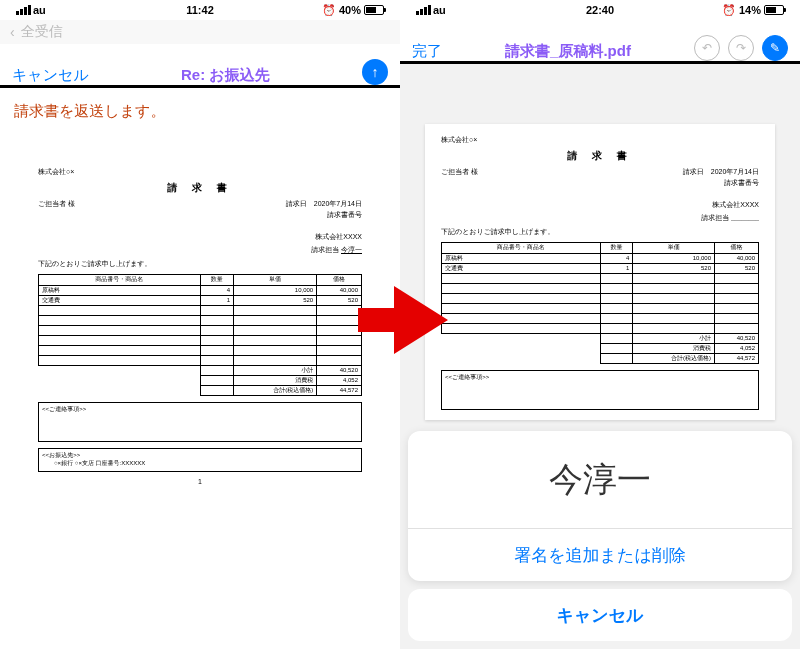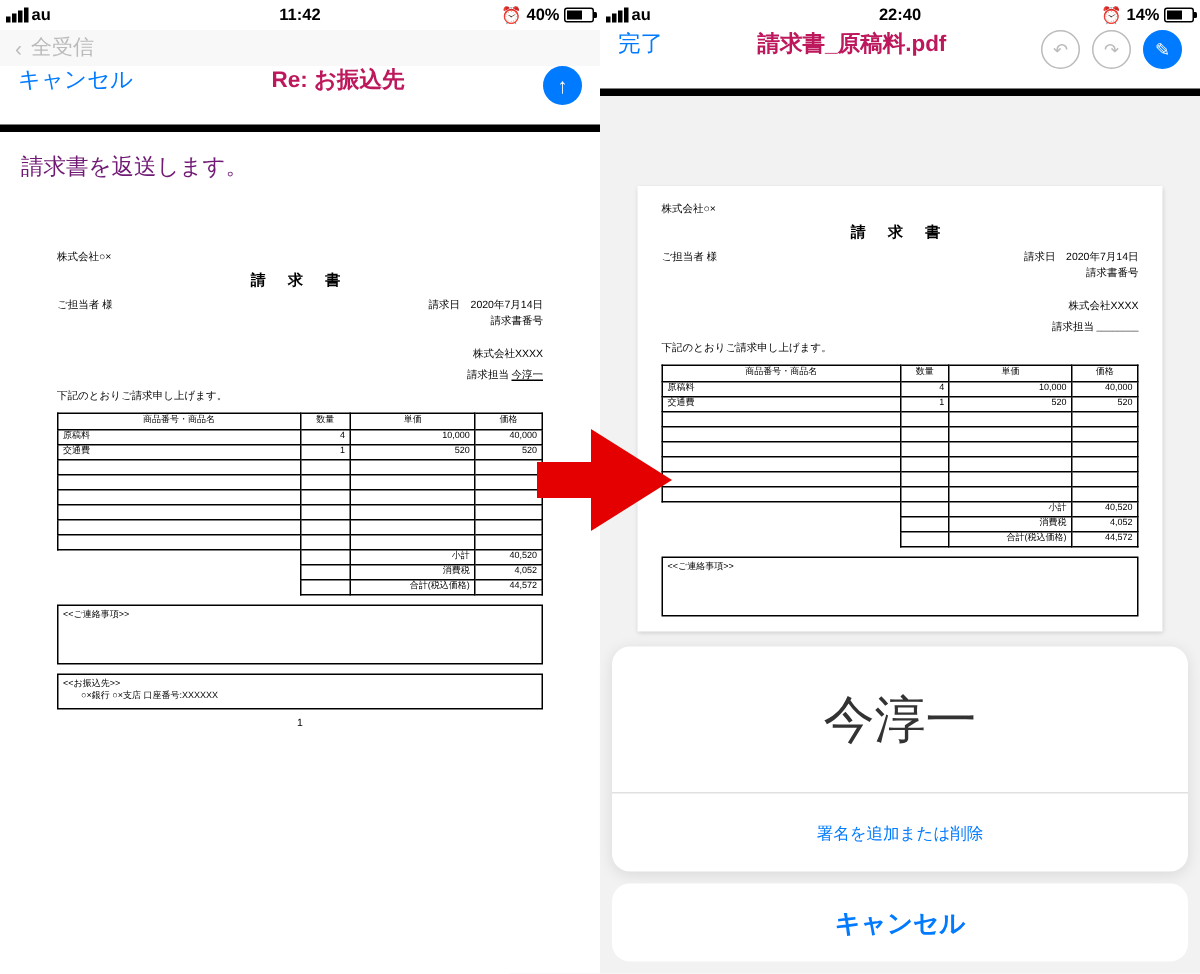--- a/index.html
+++ b/index.html
@@ -1,58 +1,58 @@
 <!DOCTYPE html>
 <html><head>
 <meta charset="utf-8">
 <style>
 *{margin:0;padding:0;box-sizing:border-box;font-family:-apple-system,"Hiragino Sans",sans-serif}
 body{background:#fff;width:800px;height:649px;position:relative;overflow:hidden}
 .shot{position:absolute;top:0;width:400px;height:649px;background:#fff}
 .shotL{left:0}.shotR{left:400px;background:#f2f2f2}
-.status{height:20px;display:flex;justify-content:space-between;align-items:center;padding:0 4px;font-size:11px;font-weight:600;background:#fff}
+.status{height:20px;display:flex;justify-content:space-between;align-items:center;padding:0 16px;font-size:11px;font-weight:600;background:#fff}
 .status .c{position:absolute;left:50%;transform:translateX(-50%)}
 .sig{display:flex;gap:2px;align-items:center}
 .bars{display:flex;gap:1px;align-items:flex-end}
 .bars i{width:3px;background:#000;display:block}
 .b1{height:4px}.b2{height:6px}.b3{height:8px}.b4{height:10px}
 .bat{display:flex;align-items:center;gap:3px}
 .baticon{width:20px;height:10px;border:1px solid #000;border-radius:2px;position:relative}
 .baticon::after{content:"";position:absolute;right:-3px;top:2px;width:2px;height:4px;background:#000;border-radius:0 1px 1px 0}
 .baticon i{position:absolute;left:1px;top:1px;bottom:1px;width:54%;background:#000}
 .blurred{height:24px;background:#f8f8f8;color:#bbb;font-size:14px;padding:3px 10px;display:flex;align-items:center;gap:6px}
-.nav{height:44px;display:flex;align-items:flex-start;justify-content:space-between;padding:0 12px;background:#fff;border-bottom:5px solid #000000}
+.nav{height:44px;display:flex;align-items:flex-end;justify-content:space-between;padding:0 12px;background:#fff;border-bottom:3px solid #000000}
 .navR{background:#fff}
 .link{color:#007aff;font-size:15px}
-.title{font-size:15px;font-weight:600;color:#be185d}
+.title{font-size:15px;font-weight:600;color:#8b5cf6}
 .send{width:26px;height:26px;background:#007aff;border-radius:50%;display:flex;align-items:center;justify-content:center;color:#fff;font-size:14px}
 .tools{display:flex;gap:8px}
 .tool{width:26px;height:26px;border:1.5px solid #bbb;border-radius:50%;display:flex;align-items:center;justify-content:center;color:#bbb;font-size:12px}
 .tool.active{border-color:#007aff;background:#007aff;color:#fff}
-.body{padding:14px;font-size:15px;color:#701a75}
+.body{padding:14px;font-size:15px;color:#c2410c}
 .doc{margin:23px auto;background:#fff;width:340px;padding:8px;font-size:7px;line-height:1.2;color:#000;position:relative}
 .shotR .doc{margin-top:60px;box-shadow:0 1px 3px rgba(0,0,0,.15);width:350px;padding:10px 16px}
 .dh{display:flex;justify-content:space-between;margin:2px 0}
 .dtitle{text-align:center;font-size:10px;letter-spacing:6px;font-weight:600;margin:6px 0}
 .rgt{text-align:right}
 .sigline{text-align:right;margin:4px 0;font-family:cursive}
 .tbl{width:100%;border-collapse:collapse;margin-top:4px}
 .tbl th,.tbl td{border:1px solid #000;padding:1px 3px;font-size:6px;height:10px}
 .tbl th{background:#fff;font-weight:400;text-align:center}
 .tbl th:first-child{width:50%}
 .tbl td.r{text-align:right}
 .sumrow td:first-child{border:none}
 .box{border:1px solid #000;margin-top:6px;padding:3px;min-height:40px;font-size:6px}
 .pg{text-align:center;margin-top:6px;font-size:7px}
 .arrow{position:absolute;left:358px;top:280px;z-index:5}
 .arrow svg{display:block}
 .sheet{position:absolute;bottom:8px;left:8px;right:8px}
 .sheetTop{background:#fff;border-radius:12px;overflow:hidden;box-shadow:0 2px 10px rgba(0,0,0,.1)}
 .sigarea{height:98px;display:flex;align-items:center;justify-content:center;font-family:cursive;font-size:34px;color:#333;border-bottom:1px solid #e0e0e0}
-.sheetbtn{height:52px;display:flex;align-items:center;justify-content:center;color:#007aff;font-size:11px}
+.sheetbtn{height:52px;display:flex;align-items:center;justify-content:center;color:#007aff;font-size:17px}
 .cancelbtn{margin-top:8px;background:#fff;border-radius:12px;height:52px;display:flex;align-items:center;justify-content:center;color:#007aff;font-size:17px;font-weight:600}
 </style>
 </head>
 <body>
 
 <div class="shot shotL">
   <div class="status">
     <span class="sig">
         <span class="bars">
           <i class="b1"></i>

